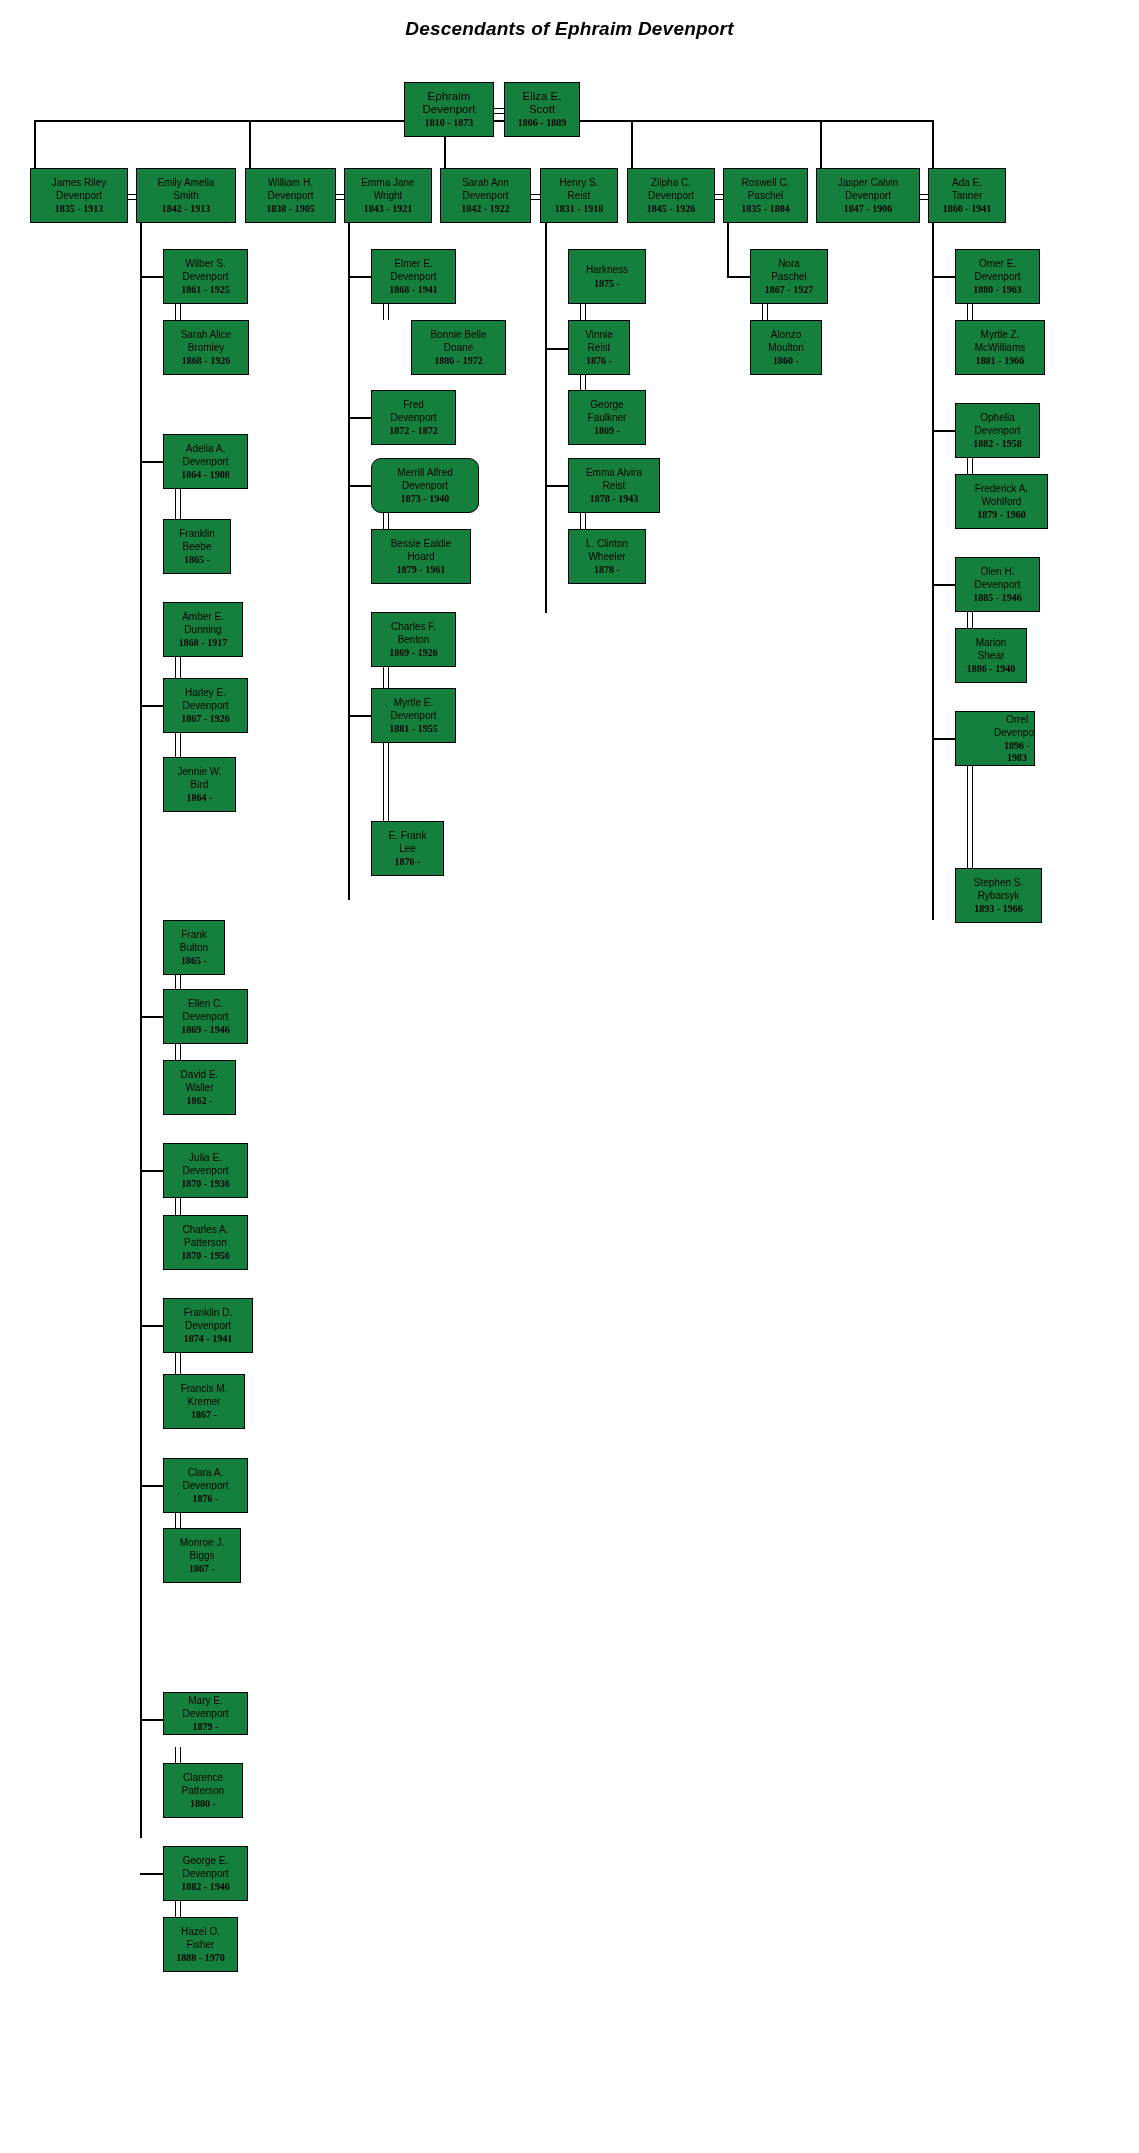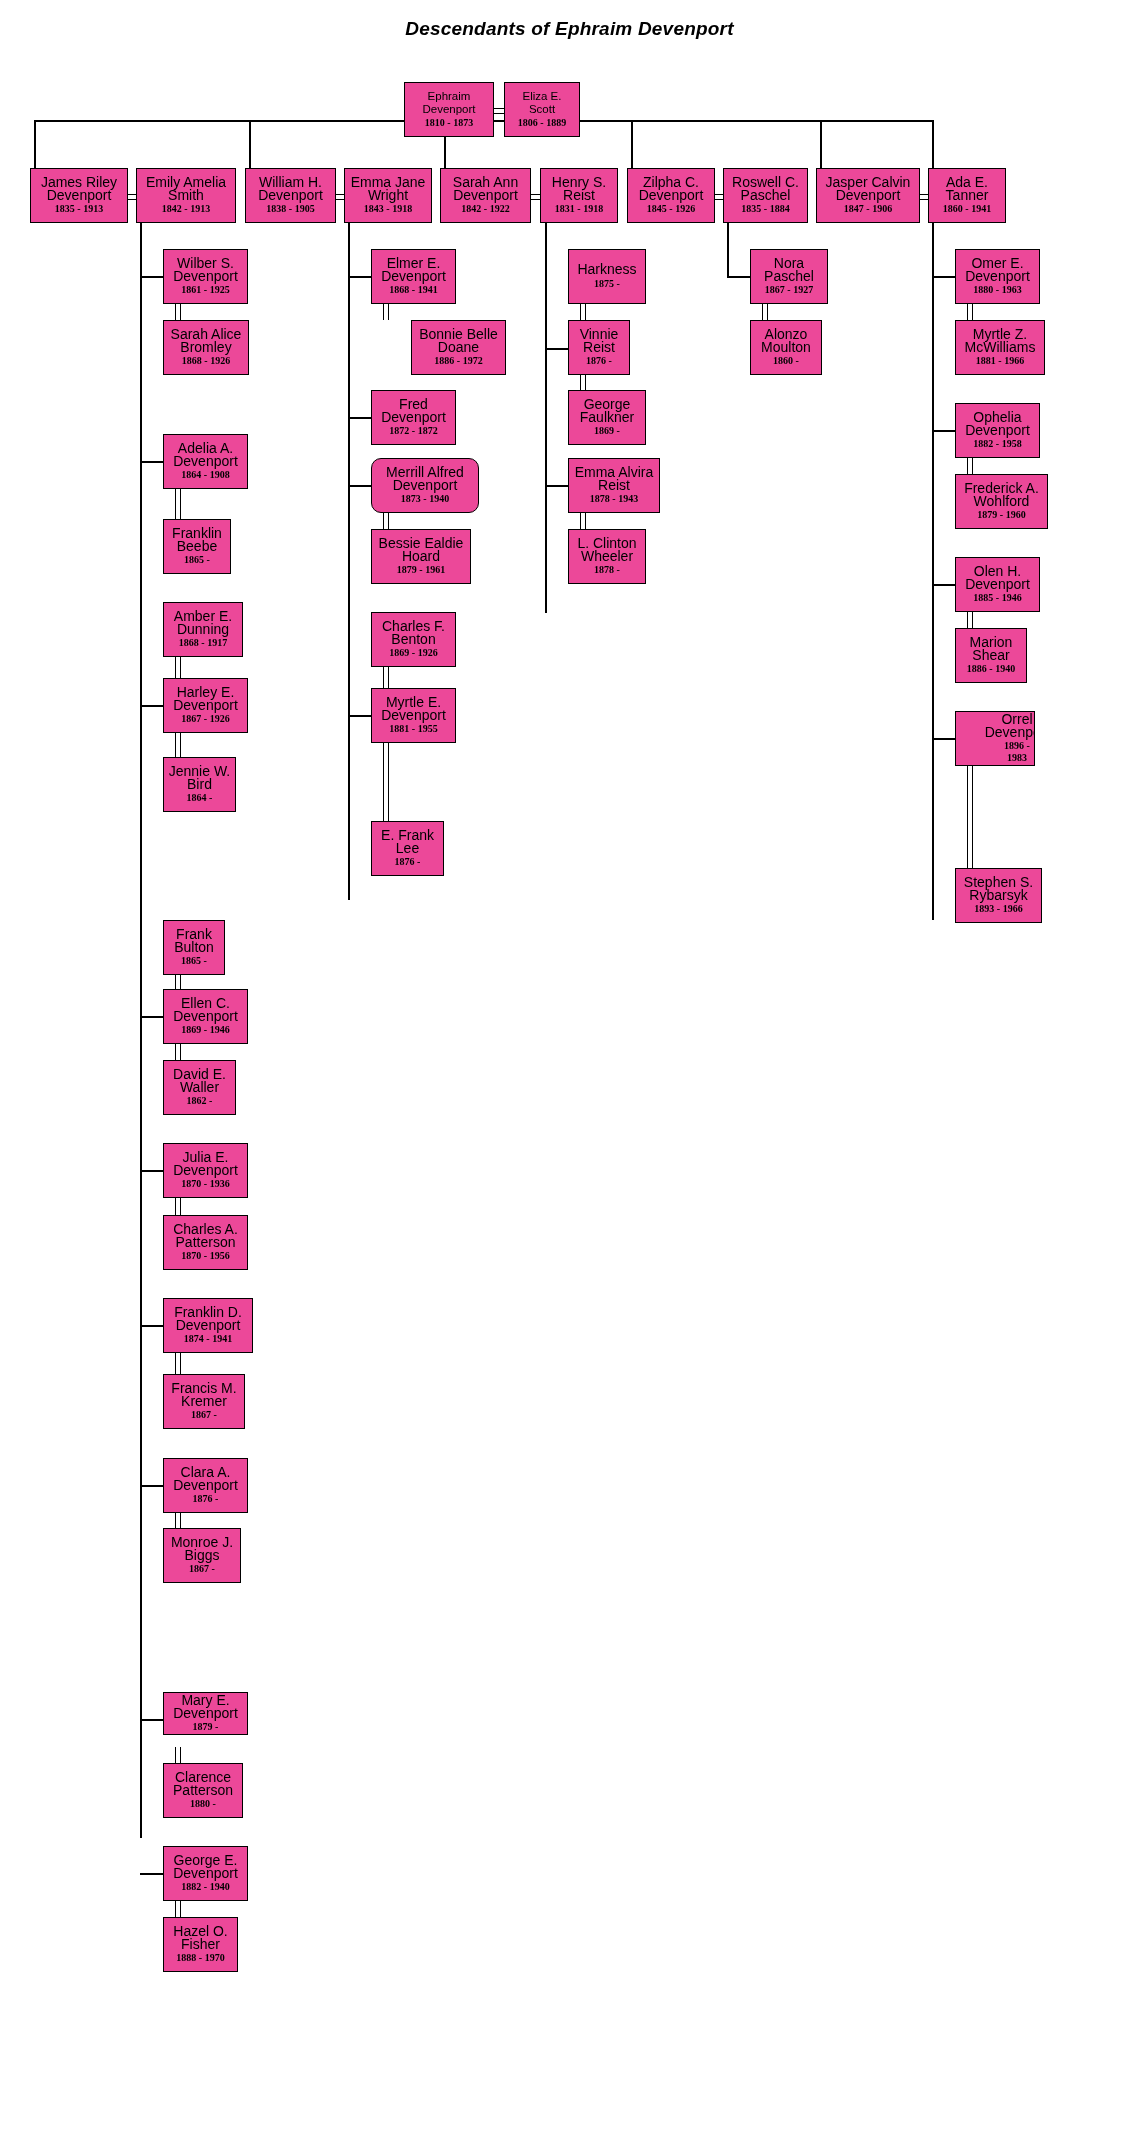--- a/index.html
+++ b/index.html
@@ -13,26 +13,26 @@
 
   #title{
     position:absolute;left:0;top:18px;width:1139px;text-align:center;
     font-size:19px;font-weight:bold;font-style:italic;color:#000;
     letter-spacing:.2px;
   }
 
   
   .node{
     position:absolute;box-sizing:border-box;
-    border:1.6px solid #000;background:#ec4899;
+    border:1.6px solid #000;background:#15803d;
     display:flex;flex-direction:column;align-items:center;justify-content:center;
     text-align:center;color:#000;overflow:hidden;z-index:3;
   }
   .node .nm{
-    font-size:14px;line-height:13.2px;white-space:pre-line;
+    font-size:10px;line-height:13.2px;white-space:pre-line;
     font-family:"Liberation Sans","DejaVu Sans",sans-serif;
   }
   .node .dt{
     font-size:10px;line-height:12px;margin-top:1px;
     font-family:"Liberation Serif","DejaVu Serif",serif;font-weight:bold;
   }
   .node.root .nm{font-size:11.5px;}
 
   
   .ln{position:absolute;background:#000;z-index:1;}
@@ -70,21 +70,21 @@
         <div class="dt">1842 - 1913</div>
       </div>
       <div class="node" style="left: 245px; top: 168px; width: 91px; height: 55px; text-align: center;">
         <div class="nm">William H.
 Devenport</div>
         <div class="dt">1838 - 1905</div>
       </div>
       <div class="node" style="left: 344px; top: 168px; width: 88px; height: 55px;">
         <div class="nm">Emma Jane
 Wright</div>
-        <div class="dt">1843 - 1918</div>
+        <div class="dt">1843 - 1921</div>
       </div>
       <div class="node" style="left: 440px; top: 168px; width: 91px; height: 55px;">
         <div class="nm">Sarah Ann
 Devenport</div>
         <div class="dt">1842 - 1922</div>
       </div>
       <div class="node" style="left: 540px; top: 168px; width: 78px; height: 55px;">
         <div class="nm">Henry S.
 Reist</div>
         <div class="dt">1831 - 1918</div>

